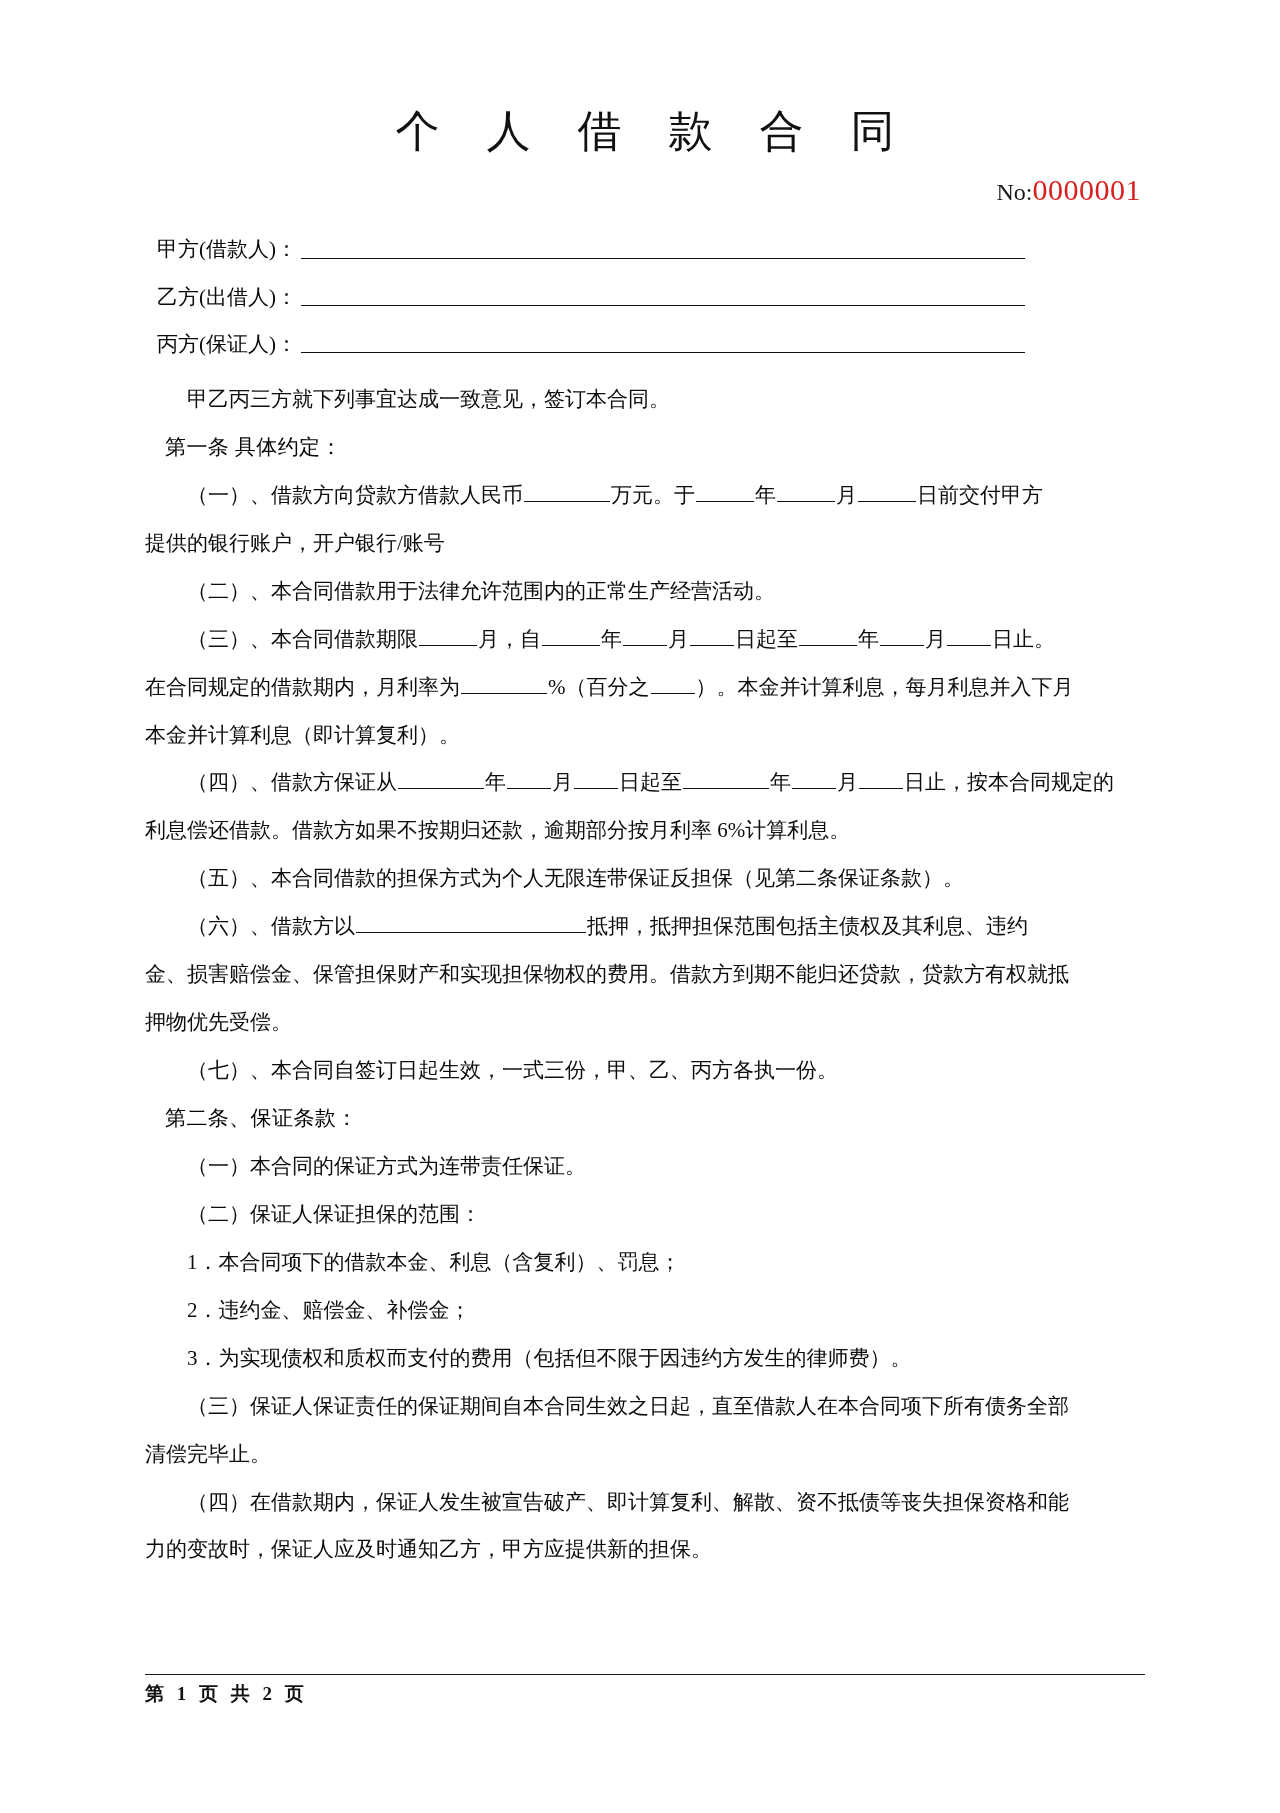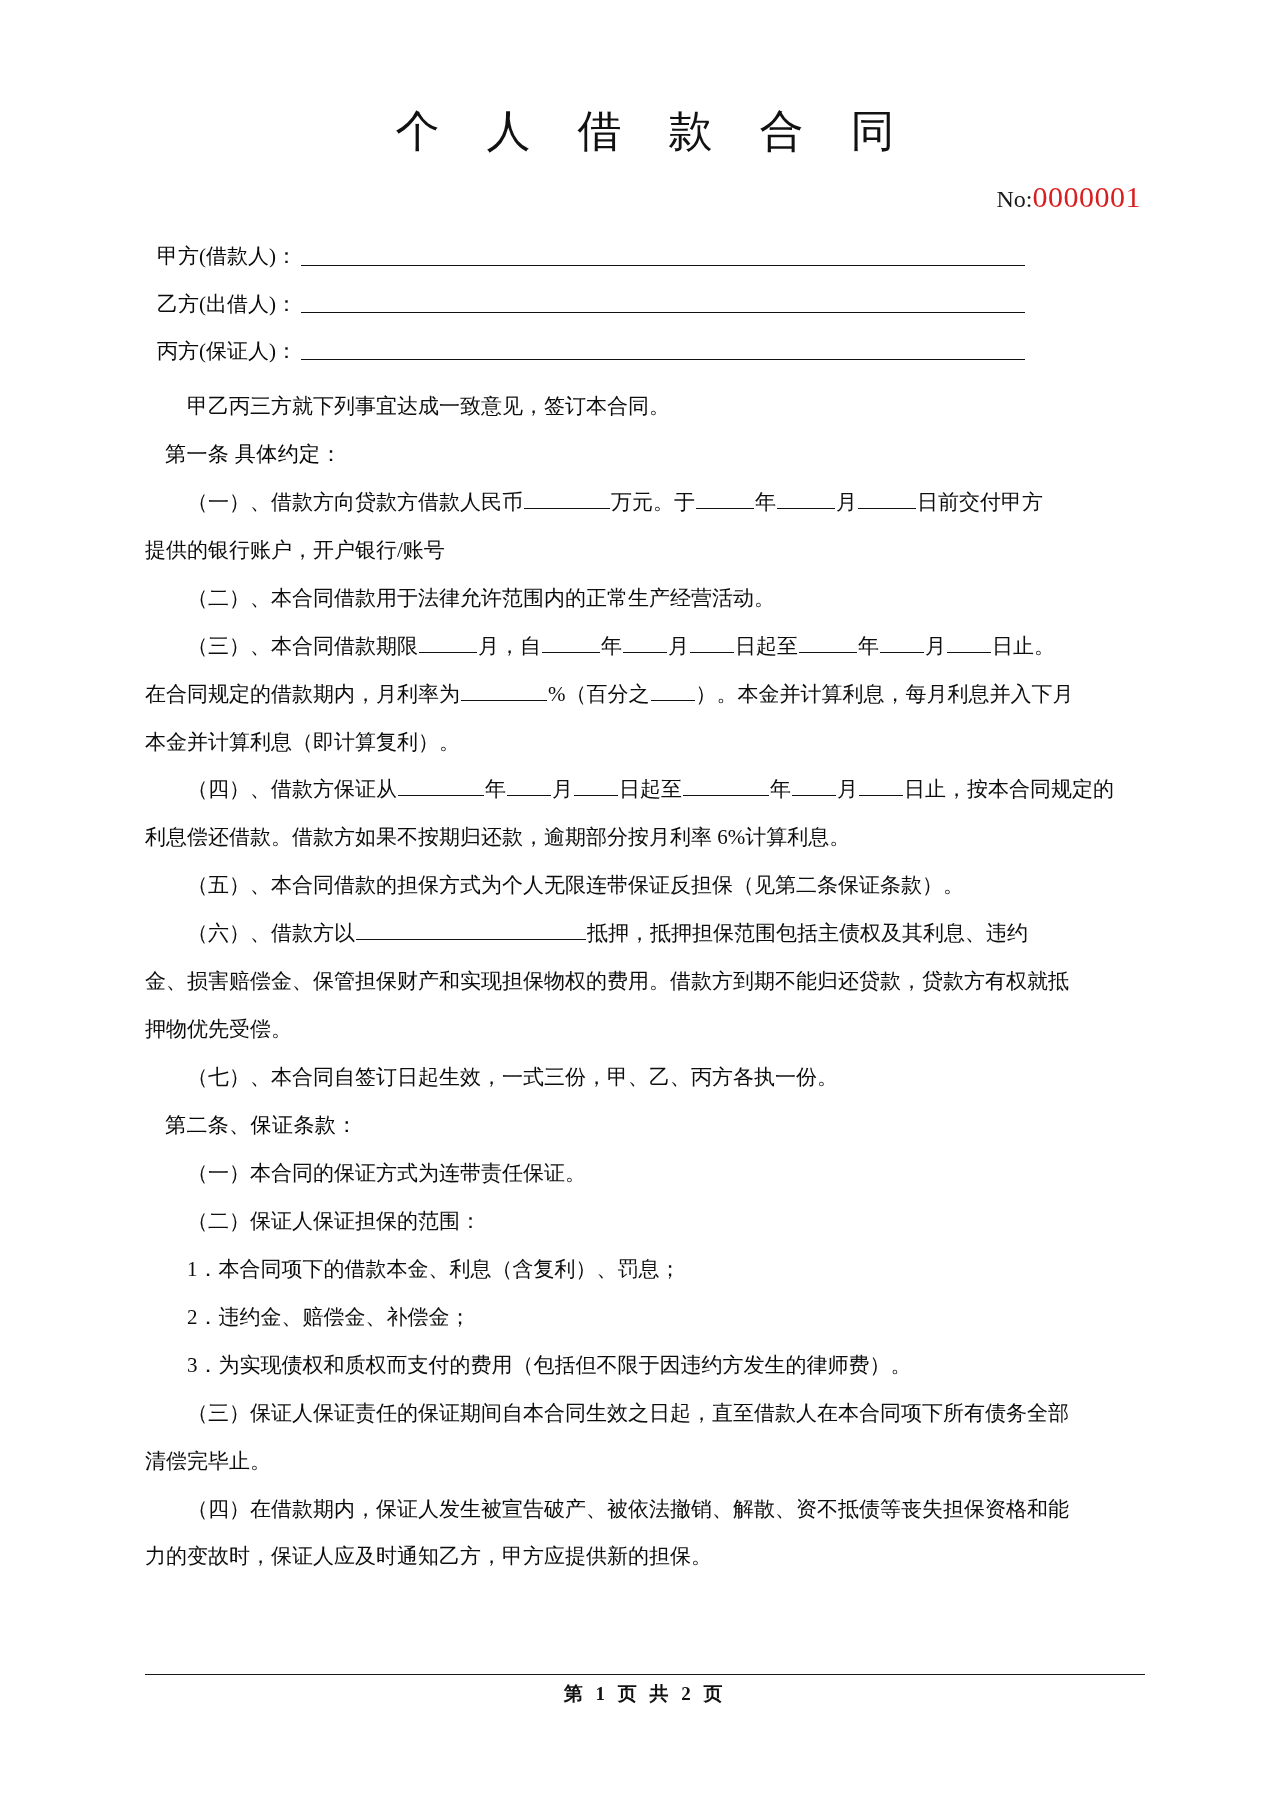--- a/index.html
+++ b/index.html
@@ -40,21 +40,21 @@
     color: #111;
     margin: 0;
     padding-top: 108px;
     line-height: 1.1;
     white-space: nowrap;
   }
 
   
   .serial-row {
     text-align: right;
-    margin-top: 26px;
+    margin-top: 19px;
     padding-right: 4px;
     line-height: 1;
     white-space: nowrap;
   }
   .serial-label {
     font-size: 24px;
     color: #1a1a1a;
     font-family: "Liberation Serif", "DejaVu Serif", serif;
     vertical-align: baseline;
   }
@@ -128,21 +128,21 @@
   .b-md { width: 58px; }
   .b-lg { width: 86px; }
   .b-xxl { width: 230px; }
 
   
   .footer {
     position: absolute;
     left: 0;
     right: 0;
     bottom: 106px;
-    text-align: center;
+    text-align: left;
   }
   .footer-rule {
     border: 0;
     border-top: 1.6px solid #1a1a1a;
     margin: 0 0 6px 0;
     width: 100%;
   }
   .footer-text {
     font-size: 19px;
     font-weight: 700;
@@ -211,21 +211,21 @@
 
     <p class="para indent">（一）本合同的保证方式为连带责任保证。</p>
     <p class="para indent">（二）保证人保证担保的范围：</p>
     <p class="para indent">1．本合同项下的借款本金、利息（含复利）、罚息；</p>
     <p class="para indent">2．违约金、赔偿金、补偿金；</p>
     <p class="para indent">3．为实现债权和质权而支付的费用（包括但不限于因违约方发生的律师费）。</p>
 
     <p class="para indent">（三）保证人保证责任的保证期间自本合同生效之日起，直至借款人在本合同项下所有债务全部</p>
     <p class="para flush">清偿完毕止。</p>
 
-    <p class="para indent">（四）在借款期内，保证人发生被宣告破产、被依法撤销、解散、资不抵债等丧失担保资格和能</p>
+    <p class="para indent">（四）在借款期内，保证人发生被宣告破产、即计算复利、解散、资不抵债等丧失担保资格和能</p>
     <p class="para flush">力的变故时，保证人应及时通知乙方，甲方应提供新的担保。</p>
 
     <div class="footer">
       <hr class="footer-rule">
       <span class="footer-text">第 1 页 共 2 页</span>
     </div>
 
   </div>
 </div>
 

